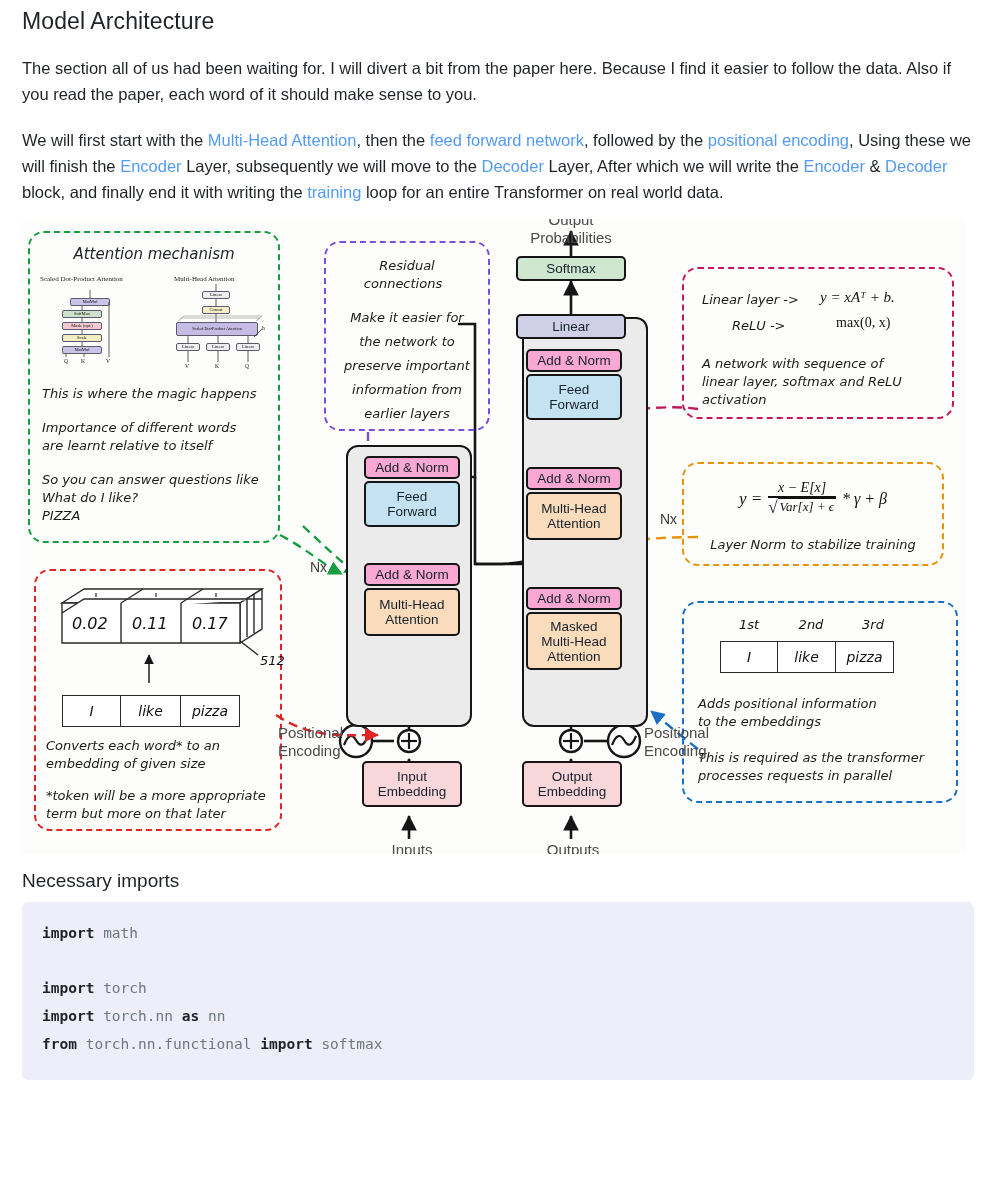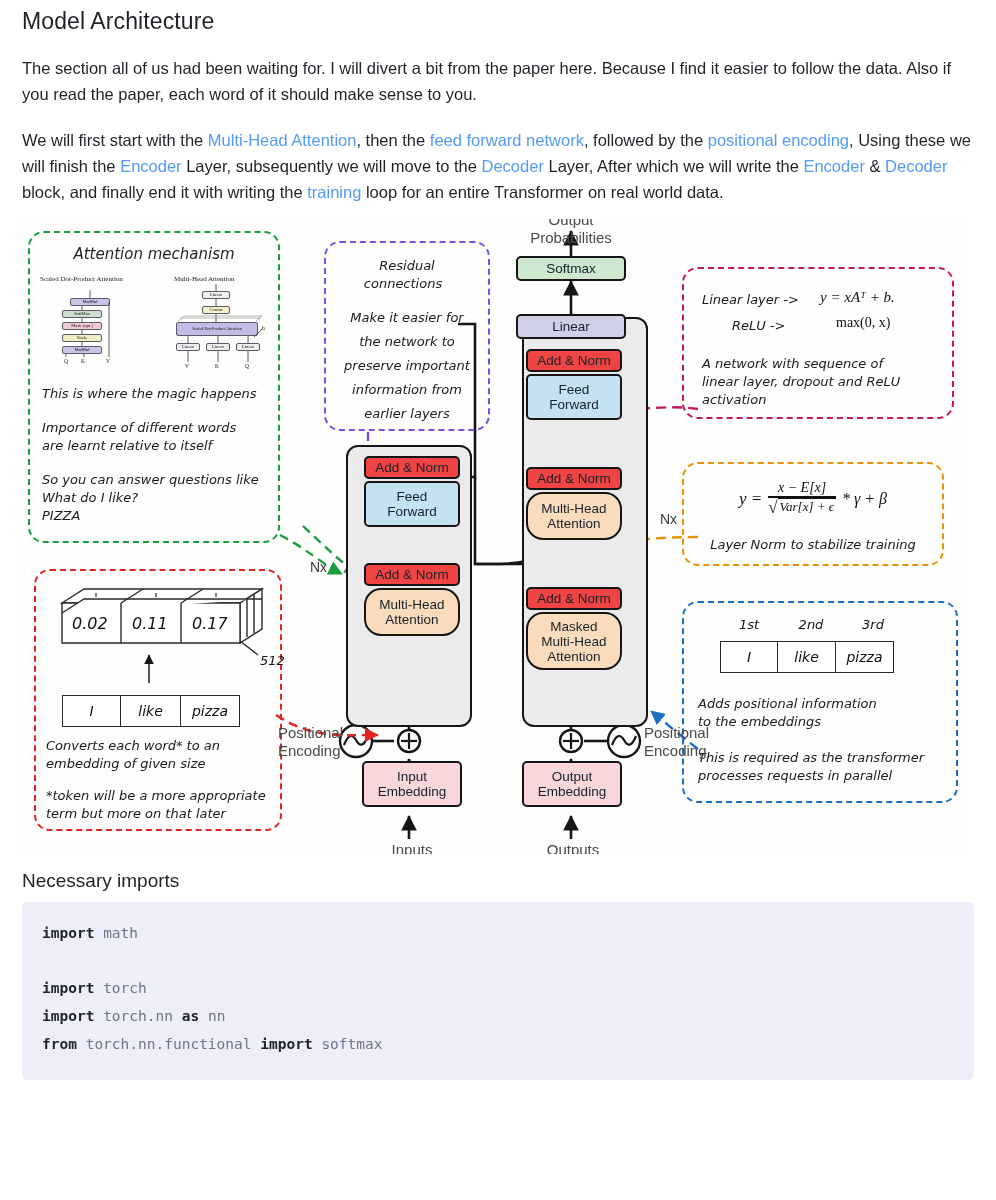--- a/index.html
+++ b/index.html
@@ -67,23 +67,23 @@
 
   
   .node {
     position:absolute; border:2.4px solid #161616; border-radius:5px;
     display:flex; align-items:center; justify-content:center;
     text-align:center; font-size:13.5px; color:#16212b; line-height:1.12;
     font-family:"Liberation Sans", sans-serif;
   }
   .n-softmax { background:#cfe6cf; }
   .n-linear  { background:#cfcfe8; }
-  .n-addnorm { background:#ef4444; }
+  .n-addnorm { background:#f9a8d4; }
   .n-ff      { background:#c4e2f2;justify-content:center; }
-  .n-mha     { background:#fadcbd;border-radius:17px; }
+  .n-mha     { background:#fadcbd; }
   .n-embed   { background:#f9d6da; }
   .stack {
     position:absolute; background:#ebebeb;
     border:2.6px solid #161616; border-radius:12px;
   }
   .plain-label {
     position:absolute; font-size:14px; color:#4a4a4a; text-align:center;
     line-height:1.2; font-family:"Liberation Sans", sans-serif;
   }
   .nx-label {
@@ -373,21 +373,21 @@
       <div class="txt" style="position:absolute;left:0;right:0;top:138px;text-align:center;">information from</div>
       <div class="txt" style="position:absolute;left:0;right:0;top:162px;text-align:center;">earlier layers</div>
     </div>
 
     <div class="annot box-pink" style="left:660px; top:48px; width:272px; height:152px;">
       <div class="txt" style="position:absolute; left:18px; top:22px;">Linear layer -&gt;</div>
       <div class="formula" style="left:136px; top:20px; font-size:15px;">y = xAᵀ + b.</div>
       <div class="txt" style="position:absolute; left:48px; top:48px;">ReLU -&gt;</div>
       <div class="formula" style="left:152px; top:46px; font-size:14px; font-style:normal;">max(0, x)</div>
       <div class="txt" style="position:absolute; left:18px; top:86px;">A network with sequence of</div>
-      <div class="txt" style="position:absolute; left:18px; top:104px;">linear layer, dropout and ReLU</div>
+      <div class="txt" style="position:absolute; left:18px; top:104px;">linear layer, softmax and ReLU</div>
       <div class="txt" style="position:absolute; left:18px; top:122px;">activation</div>
     </div>
 
     <div class="annot box-orange" style="left:660px; top:243px; width:262px; height:104px;">
       <div style="position:absolute; left:0; right:0; top:16px; display:flex; align-items:center; justify-content:center; gap:6px;">
         <span class="formula" style="position:relative; font-size:17px;">y =</span>
         <span style="display:inline-flex; flex-direction:column; align-items:center;">
           <span class="formula" style="position:relative; font-size:14px; padding:0 4px;">x − E[x]</span>
           <span style="display:block; width:100%; height:1.4px; background:#111;"></span>
           <span style="display:inline-flex; align-items:flex-start;">

